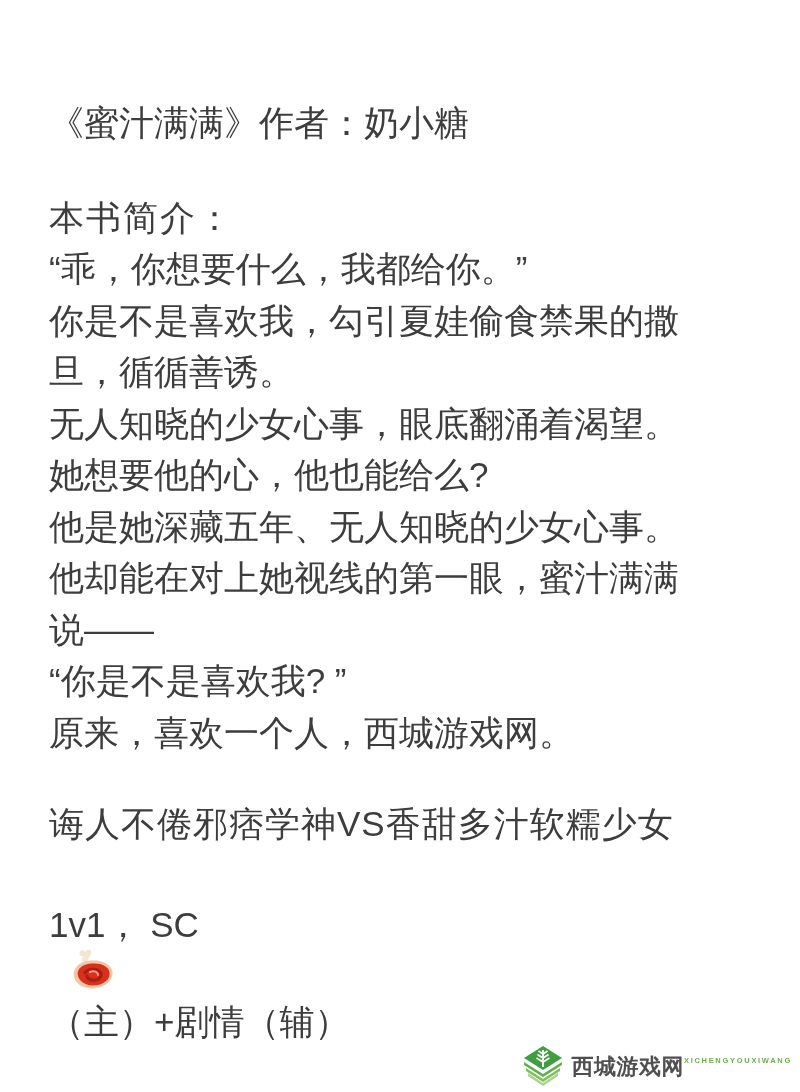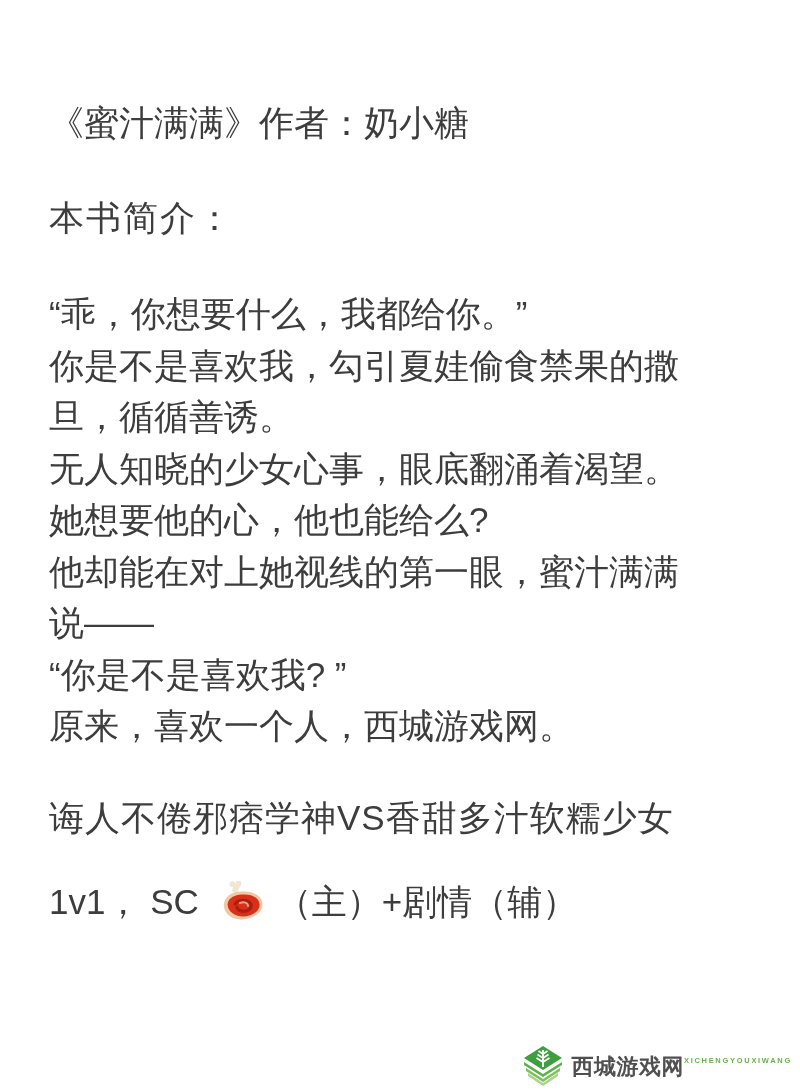--- a/index.html
+++ b/index.html
@@ -15,29 +15,30 @@
   .content {
     position: absolute;
     left: 49px;
     top: 97px;
     right: 31px;
     font-size: 35px;
     font-weight: 400;
   }
   .title-line { line-height: 51px; white-space: nowrap; }
   .intro-label { line-height: 51px; margin-top: 44px; letter-spacing: 2px; }
-  .synopsis { margin-top: 45px; }
+  .synopsis { }
   .synopsis .line { line-height: 51.5px; white-space: nowrap; }
   .tagline { margin-top: 40px; line-height: 51px; letter-spacing: 1px; white-space: nowrap; }
   .meta-line {
-    margin-top: 33px;
+    margin-top: 50px;
     line-height: 51px;
     display: flex;
-    align-items: flex-end;
+    align-items: flex-start;
     white-space: nowrap;
+    flex-direction: column;
   }
   .meta-line .meat-icon { margin: 0 12px 4px 18px; flex: 0 0 auto; }
 
   .watermark {
     position: absolute;
     right: 8px;
     bottom: 2px;
     display: flex;
     align-items: center;
     gap: 5px;
@@ -70,20 +71,21 @@
   <div class="title-line">《蜜汁满满》作者：奶小糖</div>
 
   <div class="intro-label">本书简介：</div>
 
   <div class="synopsis">
     <div class="line">“乖，你想要什么，我都给你。”</div>
     <div class="line">你是不是喜欢我，勾引夏娃偷食禁果的撒</div>
     <div class="line">旦，循循善诱。</div>
     <div class="line">无人知晓的少女心事，眼底翻涌着渴望。</div>
     <div class="line">她想要他的心，他也能给么?</div>
+    <div class="line">他是她深藏五年、无人知晓的少女心事。</div>
     <div class="line">他却能在对上她视线的第一眼，蜜汁满满</div>
     <div class="line">说——</div>
     <div class="line">“你是不是喜欢我? ”</div>
     <div class="line">原来，喜欢一个人，西城游戏网。</div>
   </div>
 
   <div class="tagline">诲人不倦邪痞学神VS香甜多汁软糯少女</div>
 
   <div class="meta-line">
     <span>1v1， SC</span>

